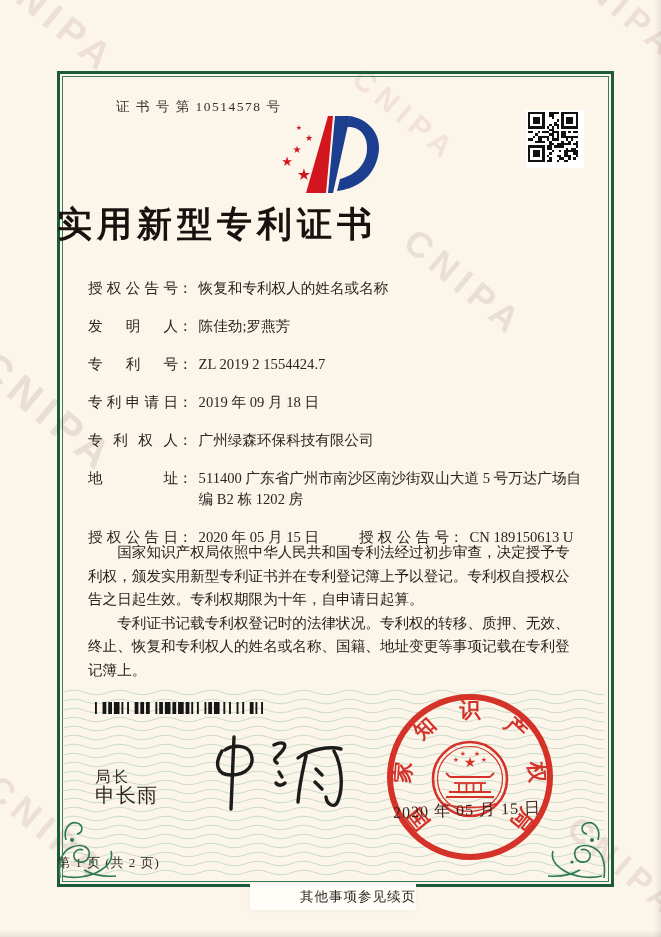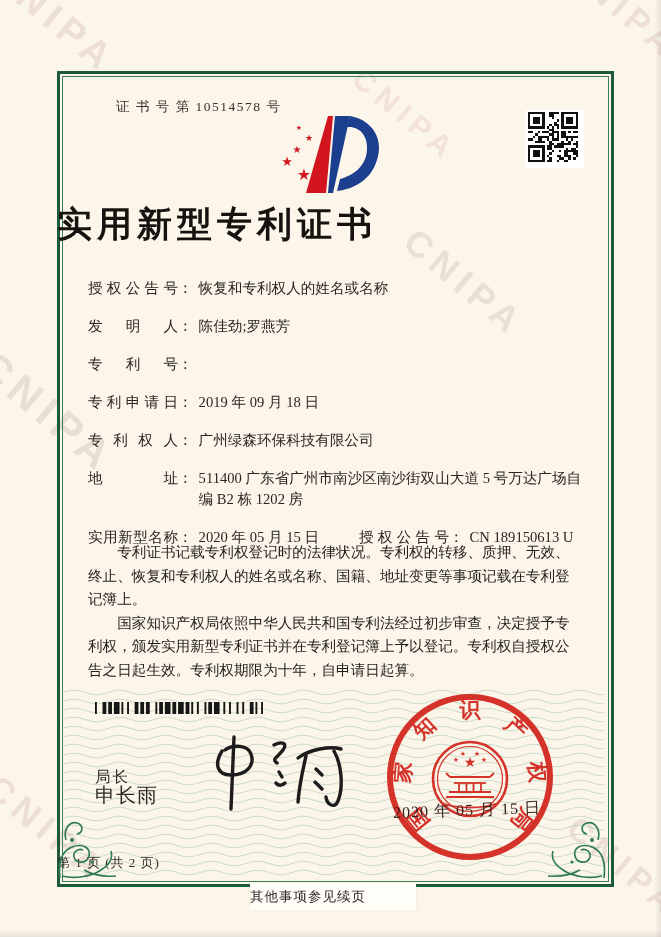--- a/index.html
+++ b/index.html
@@ -63,21 +63,21 @@
 
   .page-indicator{left:57px;top:854px;width:551px;text-align:left;font-size:13px;
       letter-spacing:1px;color:#332c28;}
 
   .corner{z-index:3;}
   .corner-l{left:56px;top:818px;}
   .corner-r{left:546px;top:818px;transform:scaleX(-1);}
 
   .cont-band{left:250px;top:883px;width:166px;height:27px;background:#fffdf8;
       box-shadow:0 0 6px rgba(0,0,0,.05);}
-  .cont-note{left:250px;top:888px;width:166px;text-align:left;font-size:13.5px;
+  .cont-note{left:250px;top:888px;width:166px;text-align:right;font-size:13.5px;
       letter-spacing:1px;color:#2e2724;}
 </style>
 </head>
 <body>
 
 <div class="page">
 
   <div class="wm wm1">CNIPA</div>
   <div class="wm wm2">CNIPA</div>
   <div class="wm wm3">CNIPA</div>
@@ -351,51 +351,52 @@
         <span class="fvalue">恢复和专利权人的姓名或名称</span>
     </div>
     <div class="frow">
       <span class="flabel">发明人</span>
         <span class="fcolon">：</span>
         <span class="fvalue">陈佳劲;罗燕芳</span>
     </div>
     <div class="frow">
       <span class="flabel">专利号</span>
         <span class="fcolon">：</span>
+        <span class="fvalue">ZL 2019 2 1554424.7</span>
     </div>
     <div class="frow">
       <span class="flabel">专利申请日</span>
         <span class="fcolon">：</span>
         <span class="fvalue">2019 年 09 月 18 日</span>
     </div>
     <div class="frow">
       <span class="flabel">专利权人</span>
         <span class="fcolon">：</span>
         <span class="fvalue">广州绿森环保科技有限公司</span>
     </div>
     <div class="frow addr">
       <span class="flabel">地址</span>
         <span class="fcolon">：</span>
         <span class="fvalue">511400 广东省广州市南沙区南沙街双山大道 5 号万达广场自编 B2 栋 1202 房</span>
     </div>
     <div class="frow" style="margin-top:17px;">
-      <span class="flabel">实用新型名称</span>
+      <span class="flabel">授权公告日</span>
         <span class="fcolon">：</span>
         <span>2020 年 05 月 15 日</span>
       <span class="grant-no-group">
         <span class="flabel">授权公告号</span>
           <span class="fcolon">：</span>
           <span>CN 189150613 U</span>
       </span>
     </div>
   </div>
 
   <div class="z paras">
+    <p>国家知识产权局依照中华人民共和国专利法经过初步审查，决定授予专利权，颁发实用新型专利证书并在专利登记簿上予以登记。专利权自授权公告之日起生效。专利权期限为十年，自申请日起算。</p>
     <p>专利证书记载专利权登记时的法律状况。专利权的转移、质押、无效、终止、恢复和专利权人的姓名或名称、国籍、地址变更等事项记载在专利登记簿上。</p>
-    <p>国家知识产权局依照中华人民共和国专利法经过初步审查，决定授予专利权，颁发实用新型专利证书并在专利登记簿上予以登记。专利权自授权公告之日起生效。专利权期限为十年，自申请日起算。</p>
   </div>
 
   <svg class="z barcode" id="barcode-svg" width="168" height="12" preserveAspectRatio="none" viewBox="0 0 89 12">
       <rect x="0" y="0" width="1" height="12" fill="#161616"></rect>
       <rect x="4" y="0" width="2" height="12" fill="#161616"></rect>
       <rect x="7" y="0" width="2" height="12" fill="#161616"></rect>
       <rect x="10" y="0" width="3" height="12" fill="#161616"></rect>
       <rect x="14" y="0" width="1" height="12" fill="#161616"></rect>
       <rect x="17" y="0" width="1" height="12" fill="#161616"></rect>
       <rect x="21" y="0" width="2" height="12" fill="#161616"></rect>

